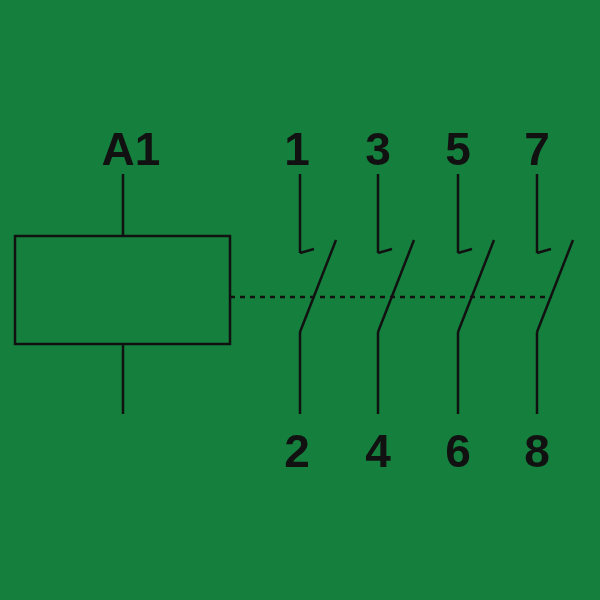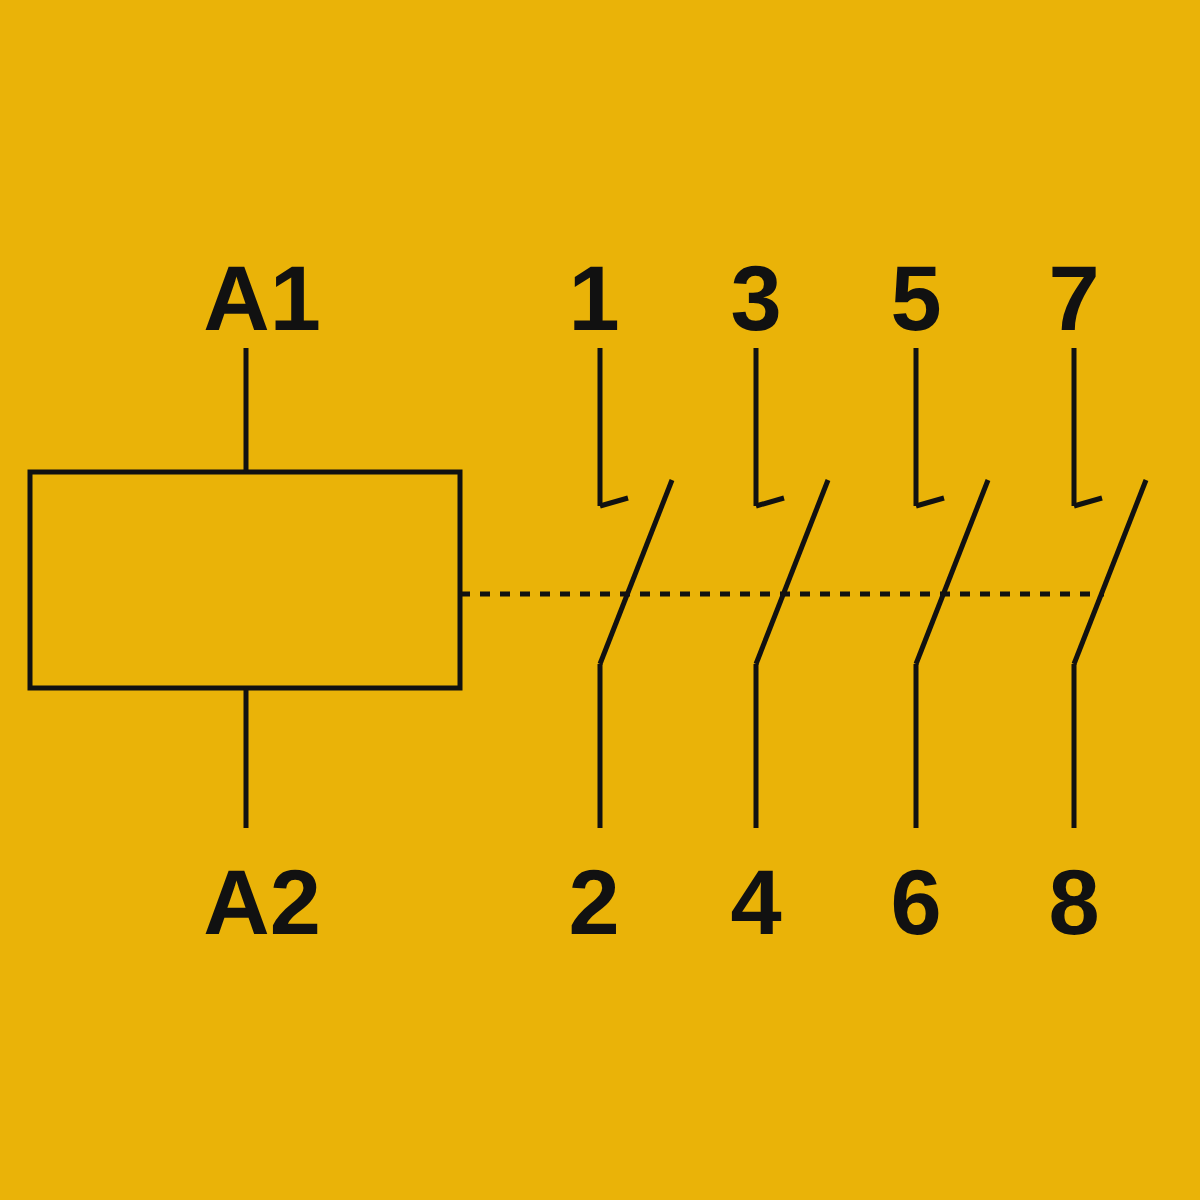--- a/index.html
+++ b/index.html
@@ -4,21 +4,21 @@
 <style>
   html, body {
     margin: 0;
     padding: 0;
     background: #ffffff;
   }
   #stage {
     position: relative;
     width: 600px;
     height: 600px;
-    background: #eab308;
+    background: #15803d;
     font-family: "Liberation Sans", sans-serif;
     overflow: hidden;
   }
   #schematic-svg {
     position: absolute;
     left: 0;
     top: 0;
     width: 600px;
     height: 600px;
   }
@@ -71,21 +71,20 @@
 
     <g>
       <line x1="537" y1="174" x2="537" y2="253" stroke="#111111" stroke-width="2.5"></line>
       <line x1="537" y1="253" x2="551" y2="249" stroke="#111111" stroke-width="2.5"></line>
       <line x1="573" y1="240" x2="537" y2="332" stroke="#111111" stroke-width="2.5"></line>
       <line x1="537" y1="332" x2="537" y2="414" stroke="#111111" stroke-width="2.5"></line>
     </g>
   </svg>
 
   <div class="terminal-label" style="left:131px; top:126px;">A1</div>
-  <div class="terminal-label" style="left:131px; top:428px;">A2</div>
 
   <div class="terminal-label" style="left:297px; top:126px;">1</div>
   <div class="terminal-label" style="left:378px; top:126px;">3</div>
   <div class="terminal-label" style="left:458px; top:126px;">5</div>
   <div class="terminal-label" style="left:537px; top:126px;">7</div>
 
   <div class="terminal-label" style="left:297px; top:428px;">2</div>
   <div class="terminal-label" style="left:378px; top:428px;">4</div>
   <div class="terminal-label" style="left:458px; top:428px;">6</div>
   <div class="terminal-label" style="left:537px; top:428px;">8</div>

